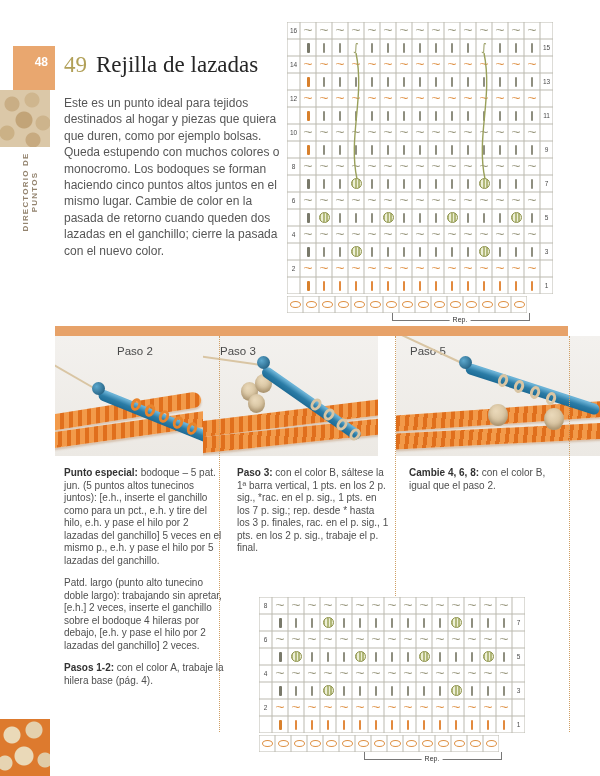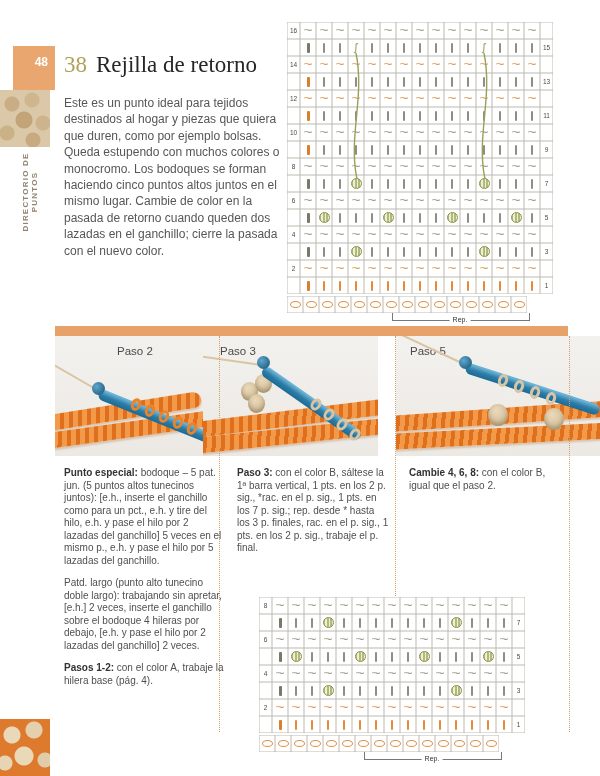--- a/index.html
+++ b/index.html
@@ -95,21 +95,21 @@
 <body>
 
 <div id="page">
 
   <div class="numbox">48</div>
   <div class="thumb" id="thumb-top"></div>
   <div class="vlabel">DIRECTORIO DE PUNTOS</div>
   <div class="thumb" id="thumb-bottom"></div>
 
   <div class="title-row">
-    <span class="stitch-no">38</span><span class="title-text">Rejilla de retorno</span>
+    <span class="stitch-no">49</span><span class="title-text">Rejilla de lazadas</span>
   </div>
   <div class="intro">Este es un punto ideal para tejidos destinados al hogar y piezas que quiera que duren, como por ejemplo bolsas. Queda estupendo con muchos colores o monocromo. Los bodoques se forman haciendo cinco puntos altos juntos en el mismo lugar. Cambie de color en la pasada de retorno cuando queden dos lazadas en el ganchillo; cierre la pasada con el nuevo color.</div>
 
   <div class="chart" id="chart-top" style="left:287px;top:22px;">
       <div class="crow">
         <div class="ccell lab">16</div>
         <div class="ccell">
           <span class="wavy">~</span>
         </div>
         <div class="ccell">

